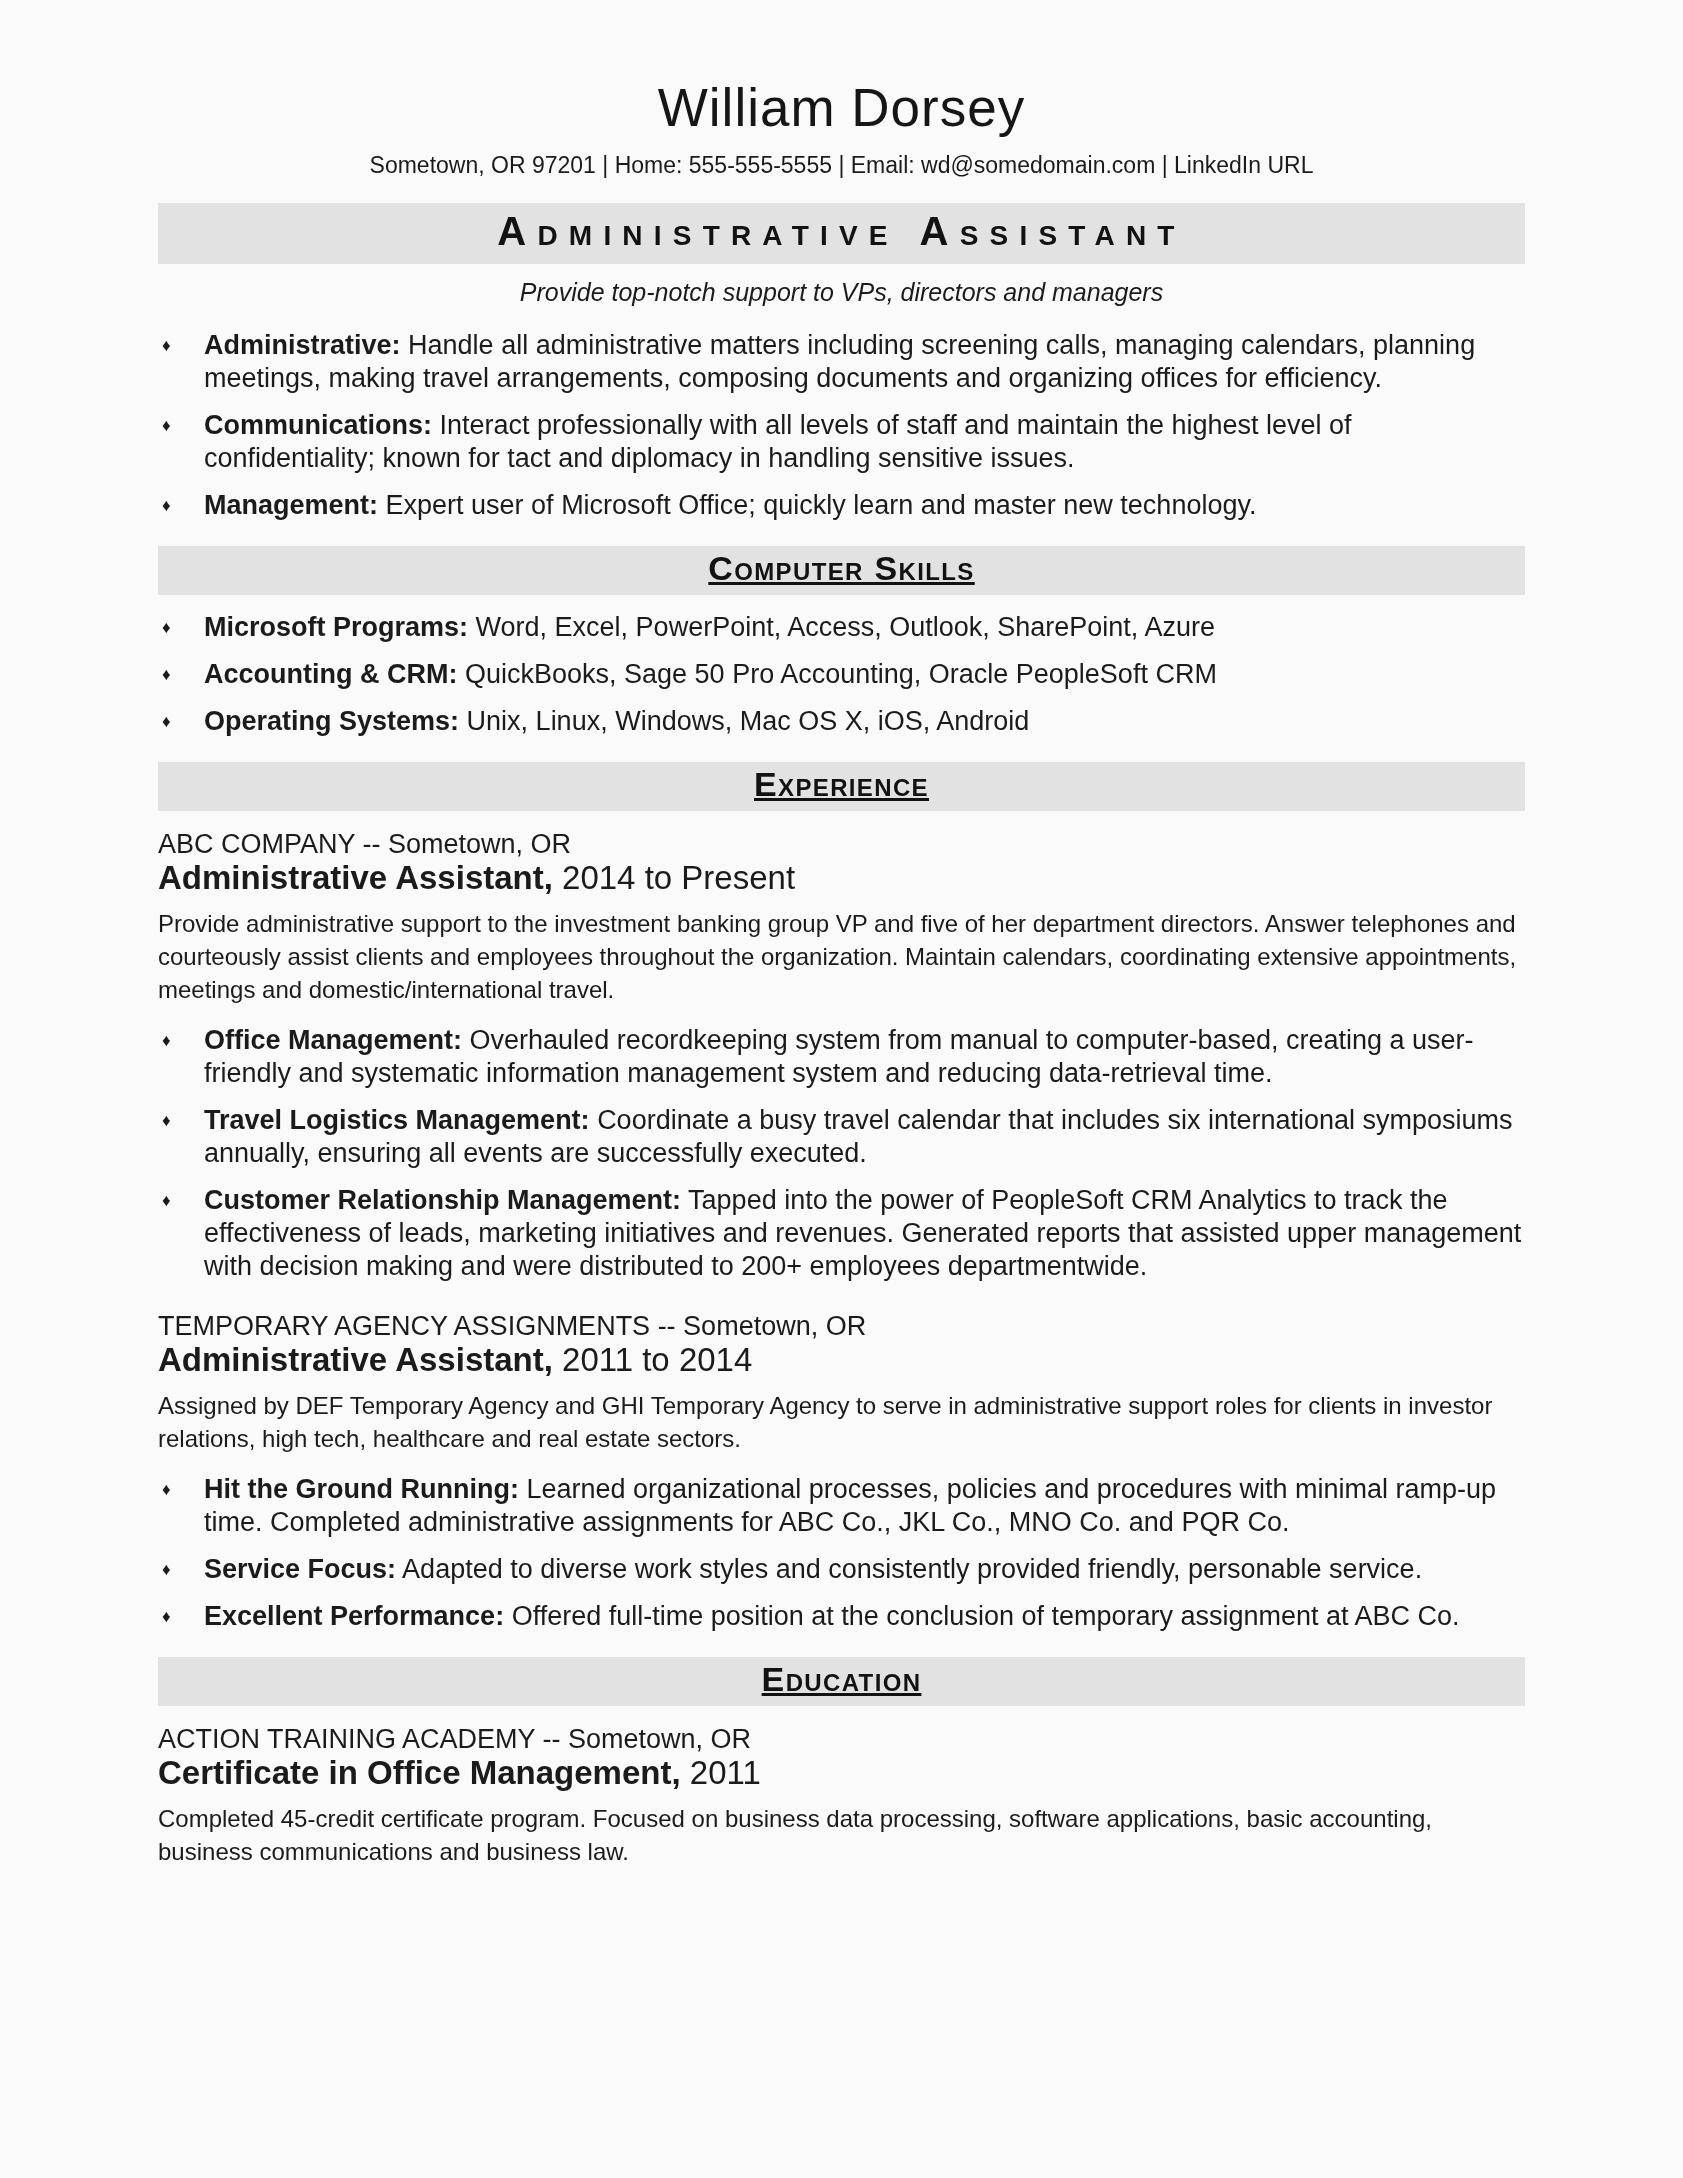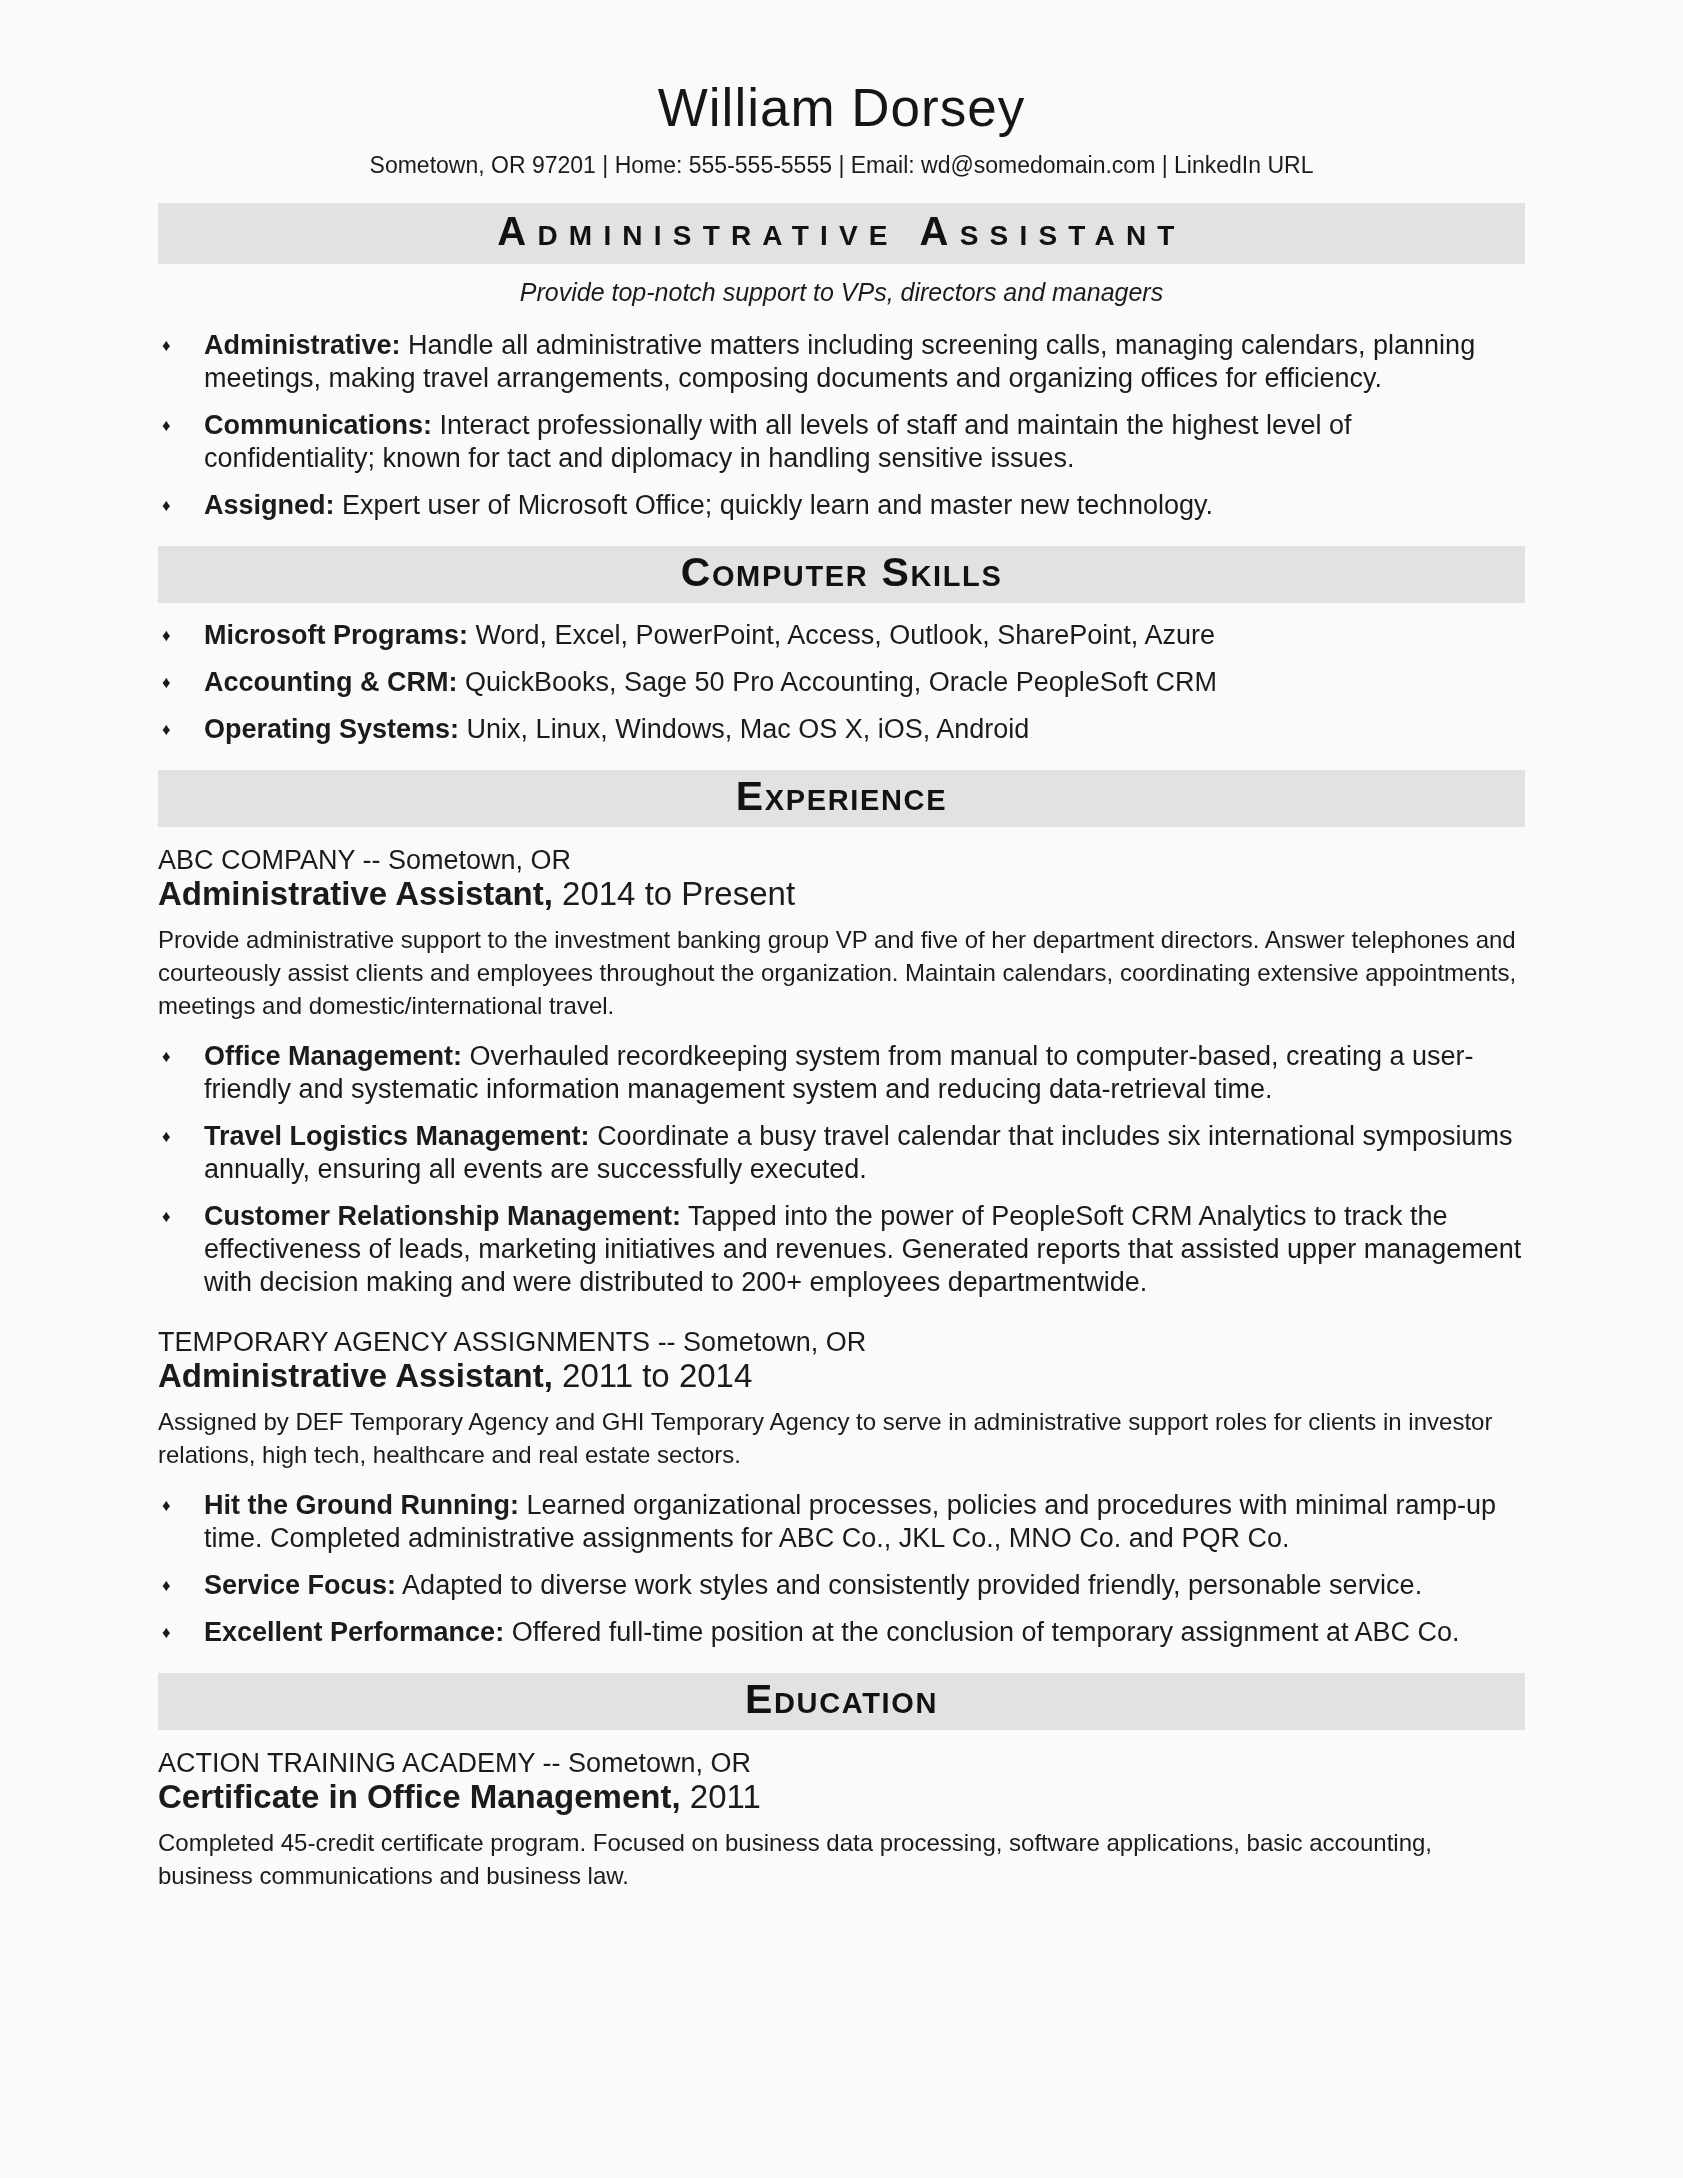--- a/index.html
+++ b/index.html
@@ -40,22 +40,23 @@
     font-variant:small-caps;
     color:#121212;
   }
   .title-band{padding:6px 0 10px 0;}
   .title-band .band-inner{
     font-size:40px;
     letter-spacing:0.28em;
   }
   .section-band{padding:3px 0 7px 0;margin-bottom:16px;}
   .section-band .band-inner{
-    font-size:41px;
+    font-size:34px;
     letter-spacing:0.04em;
+    text-decoration:underline;
   }
   .tagline{
     margin:14px 0 22px 0;
     text-align:center;
     font-style:italic;
     font-size:25px;
   }
   
   .bullets{
     list-style:none;
@@ -113,21 +114,21 @@
     <li class="bullet">
       <span class="glyph">♦</span>
       <span class="btext"><span class="lead">Administrative:</span> <span>Handle all administrative matters including screening calls, managing calendars, planning meetings, making travel arrangements, composing documents and organizing offices for efficiency.</span></span>
     </li>
     <li class="bullet">
       <span class="glyph">♦</span>
       <span class="btext"><span class="lead">Communications:</span> <span>Interact professionally with all levels of staff and maintain the highest level of confidentiality; known for tact and diplomacy in handling sensitive issues.</span></span>
     </li>
     <li class="bullet">
       <span class="glyph">♦</span>
-      <span class="btext"><span class="lead">Assigned:</span> <span>Expert user of Microsoft Office; quickly learn and master new technology.</span></span>
+      <span class="btext"><span class="lead">Management:</span> <span>Expert user of Microsoft Office; quickly learn and master new technology.</span></span>
     </li>
   </ul>
 
   <div class="section">
     <div class="band section-band">
       <span class="band-inner">Computer Skills</span>
     </div>
     <ul class="bullets">
       <li class="bullet">
         <span class="glyph">♦</span>

